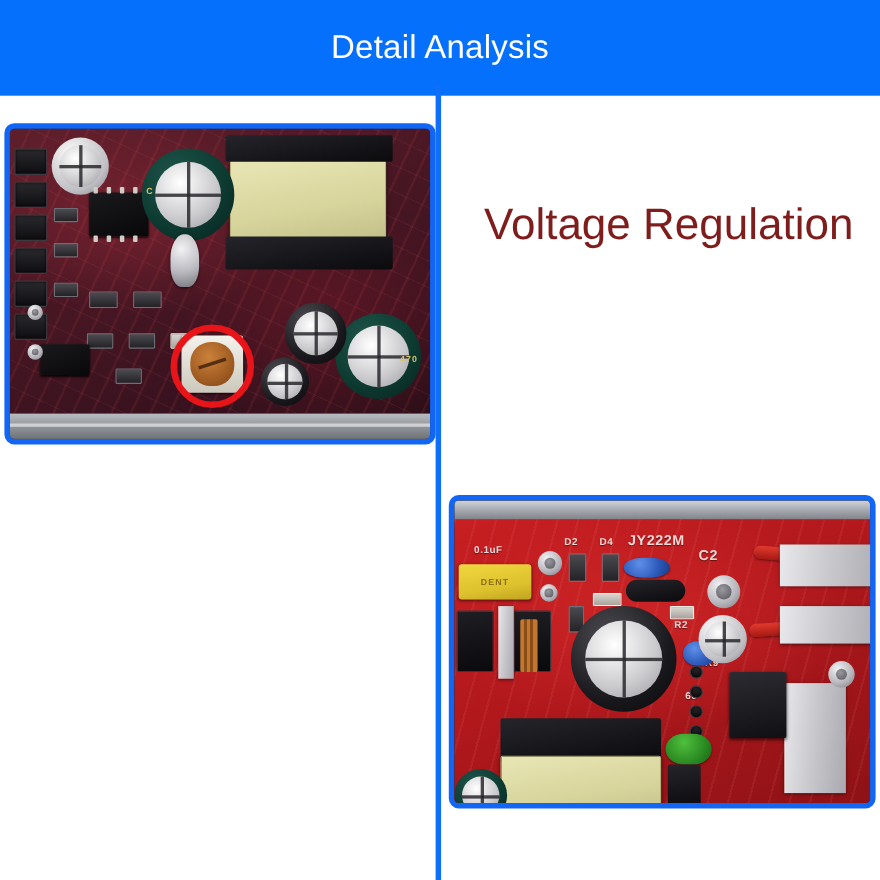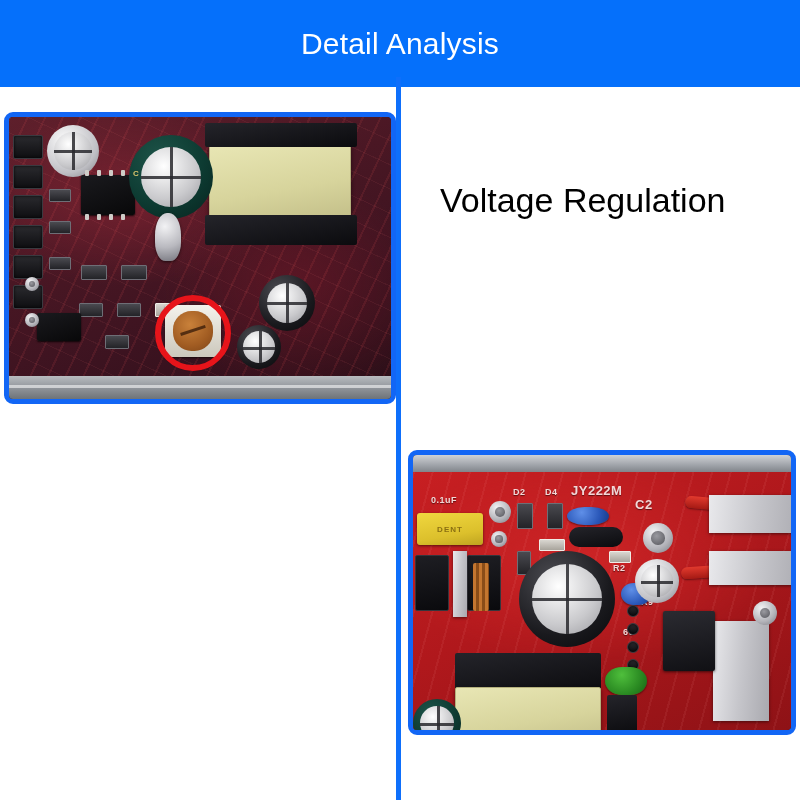--- a/index.html
+++ b/index.html
@@ -128,21 +128,21 @@
            background:radial-gradient(circle at 36% 30%,#f2f2f4,#b2b2b8 60%,#77777e); }
   .screw::after{ content:""; position:absolute; inset:28%; border-radius:50%;
            background:radial-gradient(circle at 40% 35%,#9a9aa0,#55555b); }
   .coil { background:repeating-linear-gradient(90deg,#c4762f 0 3px,#8a4d18 3px 6px);
           border-radius:2px; }
   .relay { background:linear-gradient(170deg,#1e1e23,#0a0a0d);
            border:1px solid #35353c; border-radius:2px; }
 
   
   .txt-block { position:absolute; }
-  .heading { color:#000000; font-size:34px; font-weight:400; line-height:1.1; }
+  .heading { color:#7f1d1d; font-size:40px; font-weight:400; line-height:1.1; }
   .subline { color:#2f7fe4; font-size:17px; font-weight:400; line-height:1.75;
              white-space:nowrap; }
 
   #txt-voltage { left:440px; top:182px; width:350px; }
   #txt-voltage .subline { margin-left:4px; }
   #txt-capacitance { left:22px; top:508px; width:370px; }
   #txt-capacitance .heading { text-align:center; }
 </style>
 </head>
 <body>
@@ -199,20 +199,26 @@
       <div class="part transformer" style="left:200px; top:28px; width:142px; height:72px;"></div>
       <div class="part blackblock" style="left:196px; top:6px; width:152px; height:24px;"></div>
       <div class="part blackblock" style="left:196px; top:98px; width:152px; height:30px;"></div>
 
       <div class="part ecap ecap-green" style="left:120px; top:18px; width:84px; height:84px;">
         <div class="top"></div>
           <div class="cx"></div>
           <div class="cy"></div>
         <div class="lbl" style="left:4px; top:40%;">C</div>
       </div>
+      <div class="part ecap ecap-green" style="left:296px; top:168px; width:78px; height:78px;">
+        <div class="top"></div>
+          <div class="cx"></div>
+          <div class="cy"></div>
+        <div class="lbl" style="right:3px; top:48%;">470</div>
+      </div>
 
       <div class="part ecap ecap-black" style="left:250px; top:158px; width:56px; height:56px;">
         <div class="top"></div>
           <div class="cx"></div>
           <div class="cy"></div>
       </div>
       <div class="part ecap ecap-black" style="left:228px; top:208px; width:44px; height:44px;">
         <div class="top"></div>
           <div class="cx"></div>
           <div class="cy"></div>

